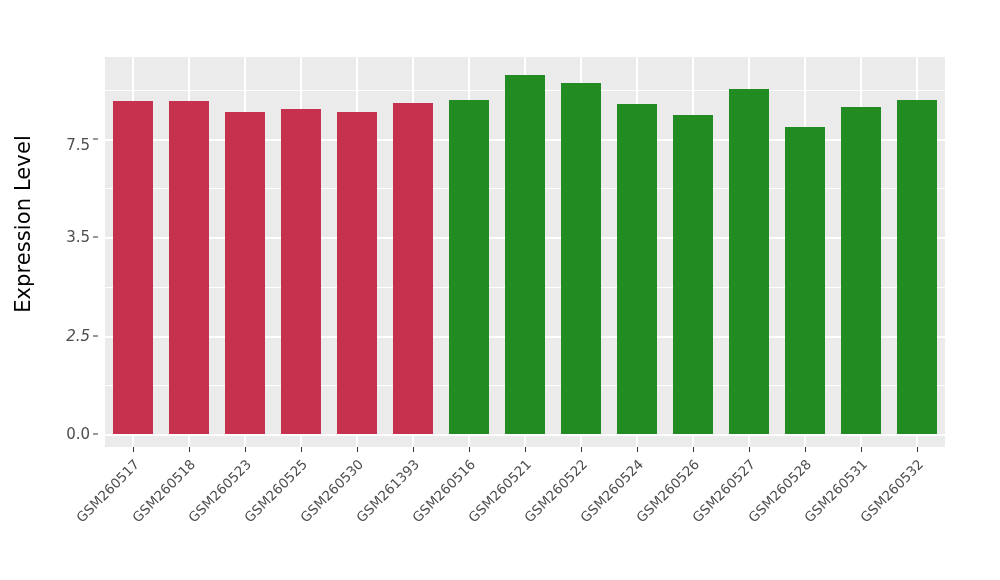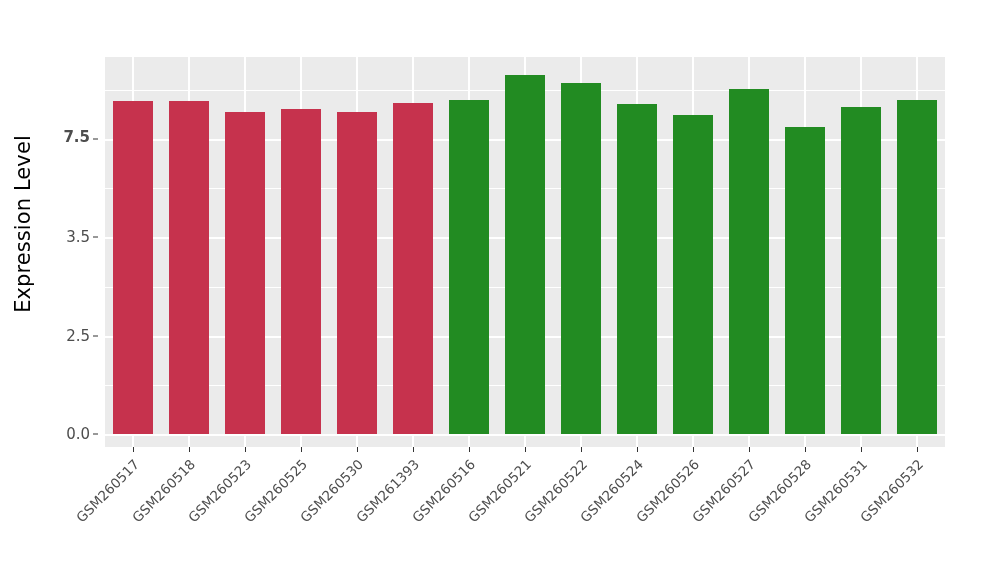--- a/index.html
+++ b/index.html
@@ -139,25 +139,25 @@
 
 <div id="chart-root">
 
   <div id="y-axis-title">
     <span>Expression Level</span>
   </div>
 
   <div id="y-axis-labels">
       <div class="y-tick" style="top: 434px;">0.0</div>
       <div class="y-tick-mark" style="top: 434px;"></div>
-      <div class="y-tick" style="top: 335.667px;">2.5</div>
+      <div class="y-tick" style="top: 335.667px; font-style: italic;">2.5</div>
       <div class="y-tick-mark" style="top: 335.667px;"></div>
       <div class="y-tick" style="top: 237.333px;">3.5</div>
       <div class="y-tick-mark" style="top: 237.333px;"></div>
-      <div class="y-tick" style="top: 137px; font-weight: bold;">7.5</div>
+      <div class="y-tick" style="top: 145px;">7.5</div>
       <div class="y-tick-mark" style="top: 139px;"></div>
     </div>
 
   <div id="panel">
     <div id="grid-layer">
         <div class="grid-major-h" style="top: 377px;"></div>
         <div class="grid-major-h" style="top: 278.667px;"></div>
         <div class="grid-major-h" style="top: 180.333px;"></div>
         <div class="grid-major-h" style="top: 82px;"></div>
         <div class="grid-minor-h" style="top: 327.833px;"></div>

